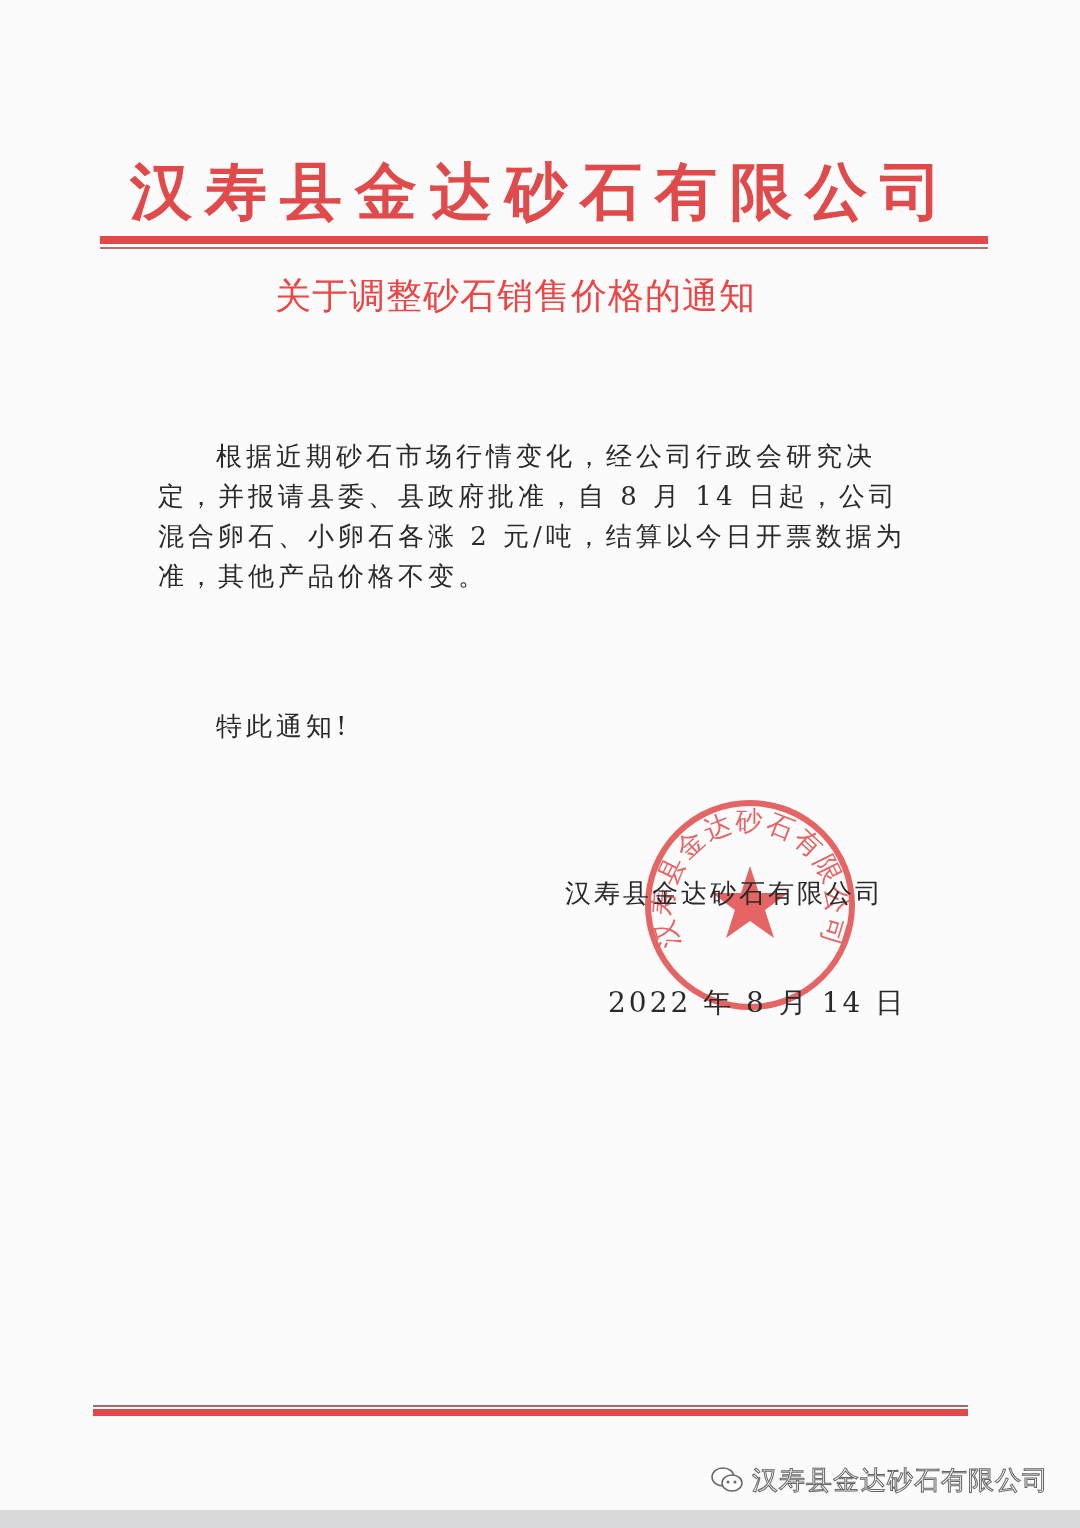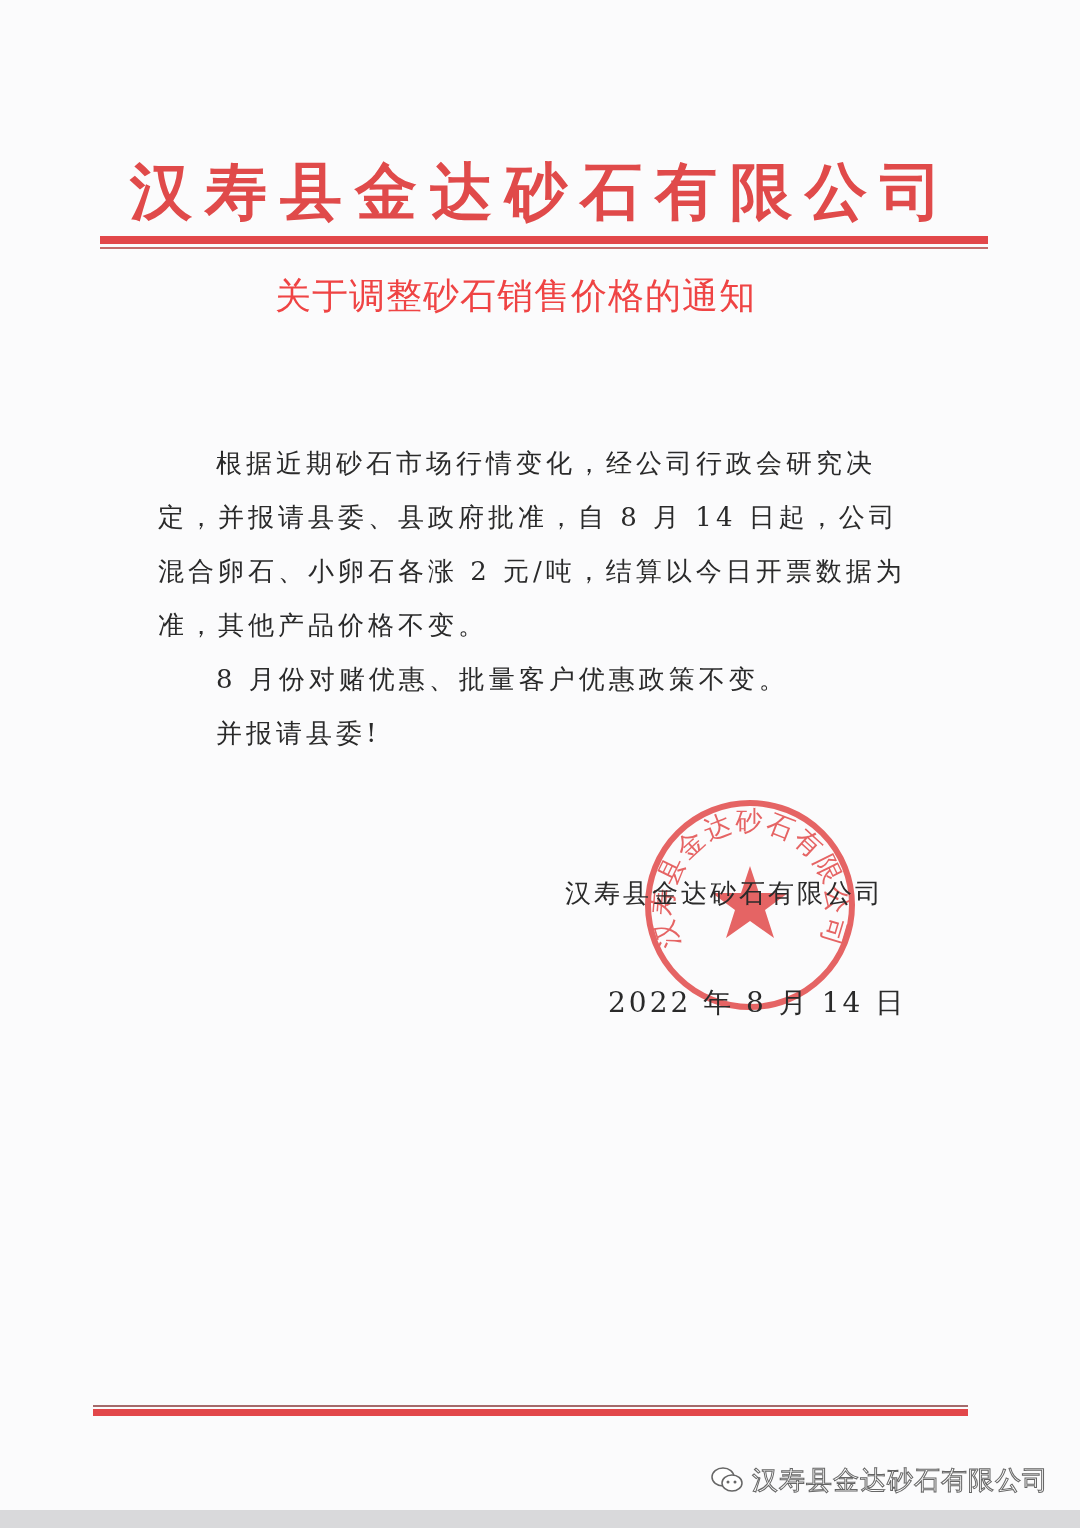--- a/index.html
+++ b/index.html
@@ -16,21 +16,21 @@
     color:#e04a4a; font-size:62px; font-weight:bold; letter-spacing:13px;
     font-family:"DejaVu Serif", serif; white-space:nowrap;
   }
   .rule-top { position:absolute; left:100px; top:236px; width:888px; height:8px; background:#e2474a; }
   .rule-top-thin { position:absolute; left:100px; top:247px; width:888px; height:2px; background:#c46c6c; }
   .title {
     position:absolute; left:275px; top:272px; width:540px;
     font-size:36px; color:#ef4444; letter-spacing:1px; white-space:nowrap;
   }
   .salutation { position:absolute; left:158px; top:392px; font-size:26px; letter-spacing:2px; }
-  .para { position:absolute; left:158px; width:760px; font-size:26px; line-height:54px; letter-spacing:4px; }
+  .para { position:absolute; left:158px; width:760px; font-size:26px; line-height:40px; letter-spacing:4px; }
   .p1 { top:436px; text-indent:58px; }
   .p2 { top:652px; text-indent:58px; }
   .p3 { top:706px; text-indent:58px; }
   .sign-company { position:absolute; left:565px; top:876px; font-size:26px; letter-spacing:3px; white-space:nowrap; }
   .sign-date { position:absolute; left:608px; top:984px; font-size:28px; letter-spacing:3px; white-space:nowrap; }
   .seal { position:absolute; left:643px; top:798px; width:214px; height:214px; opacity:0.78; }
   .rule-bot-thin { position:absolute; left:93px; top:1405px; width:875px; height:2px; background:#a46a6a; }
   .rule-bot { position:absolute; left:93px; top:1409px; width:875px; height:7px; background:#e2474a; }
   .watermark {
     position:absolute; left:710px; top:1460px; height:40px; display:flex; align-items:center;
@@ -43,22 +43,21 @@
 <body>
 
 <div class="page">
   <div class="letterhead">汉寿县金达砂石有限公司</div>
   <div class="rule-top"></div>
   <div class="rule-top-thin"></div>
 
   <div class="title">关于调整砂石销售价格的通知</div>
 
   <div class="para p1">根据近期砂石市场行情变化，经公司行政会研究决定，并报请县委、县政府批准，自 8 月 14 日起，公司混合卵石、小卵石各涨 2 元/吨，结算以今日开票数据为准，其他产品价格不变。</div>
-  <div class="para p2">8 月份对赌优惠、批量客户优惠政策不变。</div>
-  <div class="para p3">并报请县委!</div>
+  <div class="para p3">特此通知!</div>
 
   <svg class="seal" viewBox="0 0 214 214">
     <defs>
       <path id="sealArc" d="M 40 150 A 78 78 0 1 1 174 150"></path>
     </defs>
     <circle cx="107" cy="107" r="102" fill="none" stroke="#e03a3a" stroke-width="6"></circle>
     <text font-size="27" fill="#e03a3a" font-family="DejaVu Serif, serif" letter-spacing="2">
       <textPath href="#sealArc" startOffset="50%" text-anchor="middle">汉寿县金达砂石有限公司</textPath>
     </text>
     <polygon fill="#e03a3a" points="107,68 116,95 145,95 122,112 131,140 107,123 83,140 92,112 69,95 98,95"></polygon>

